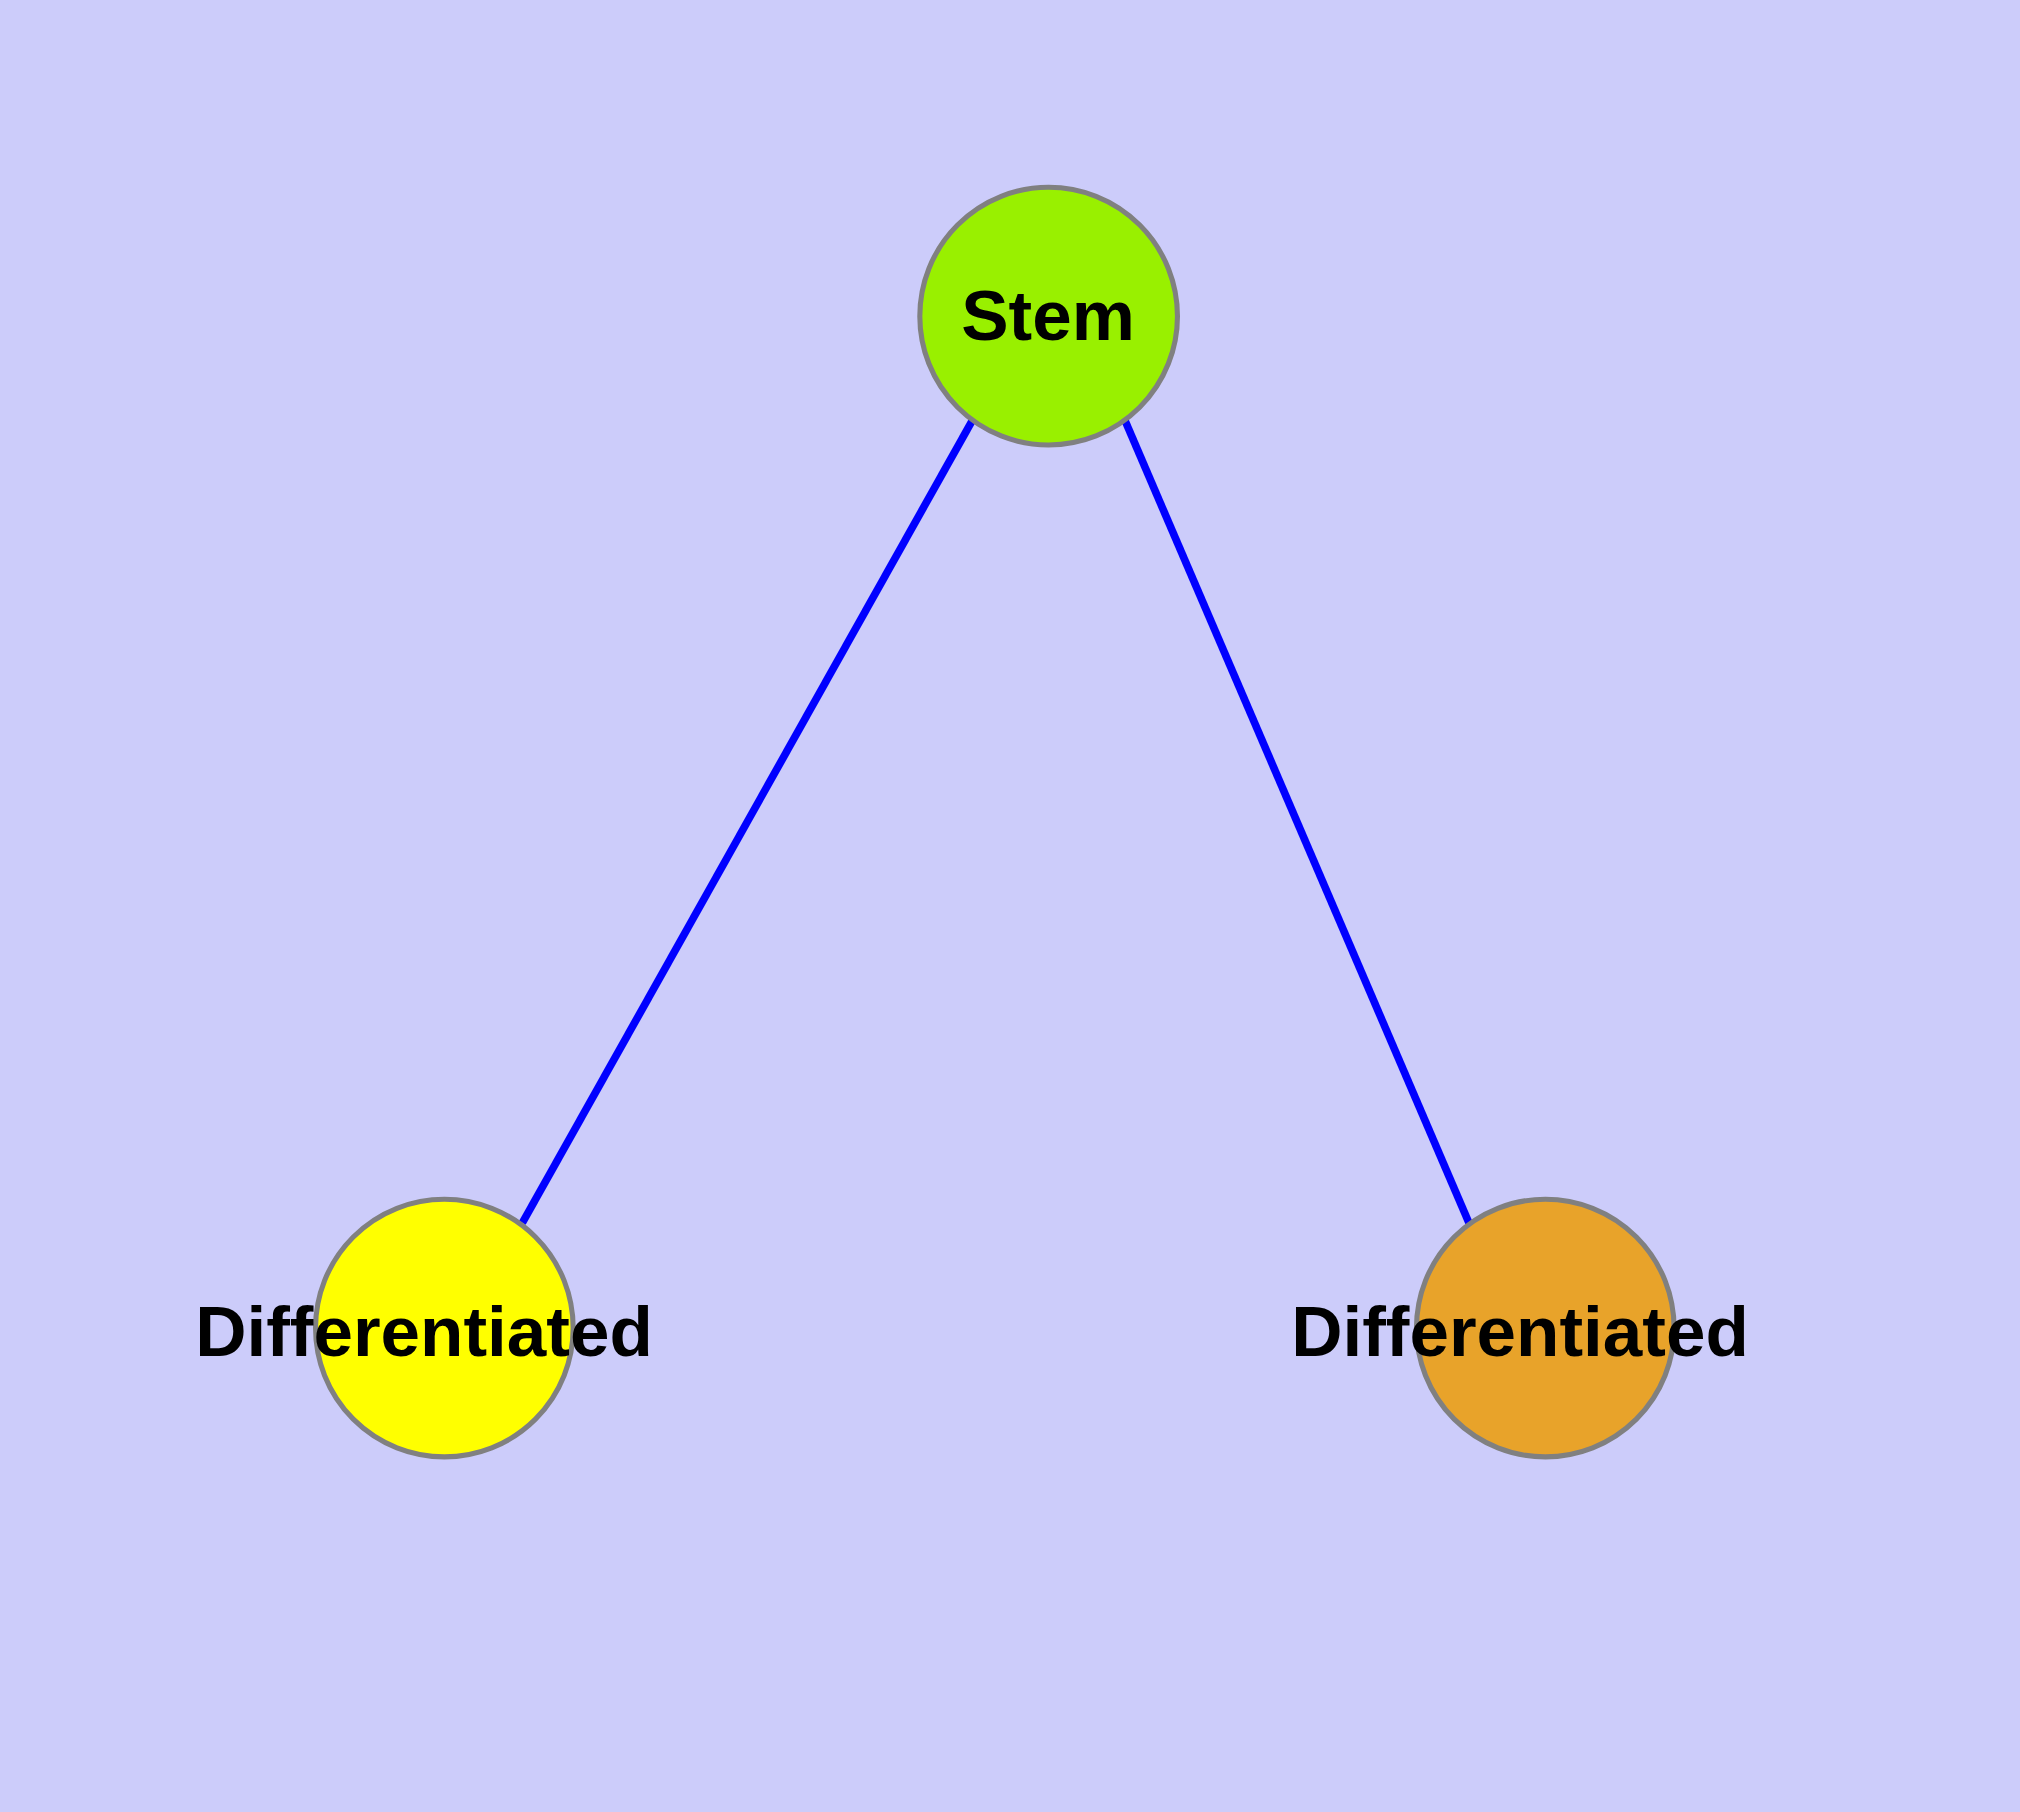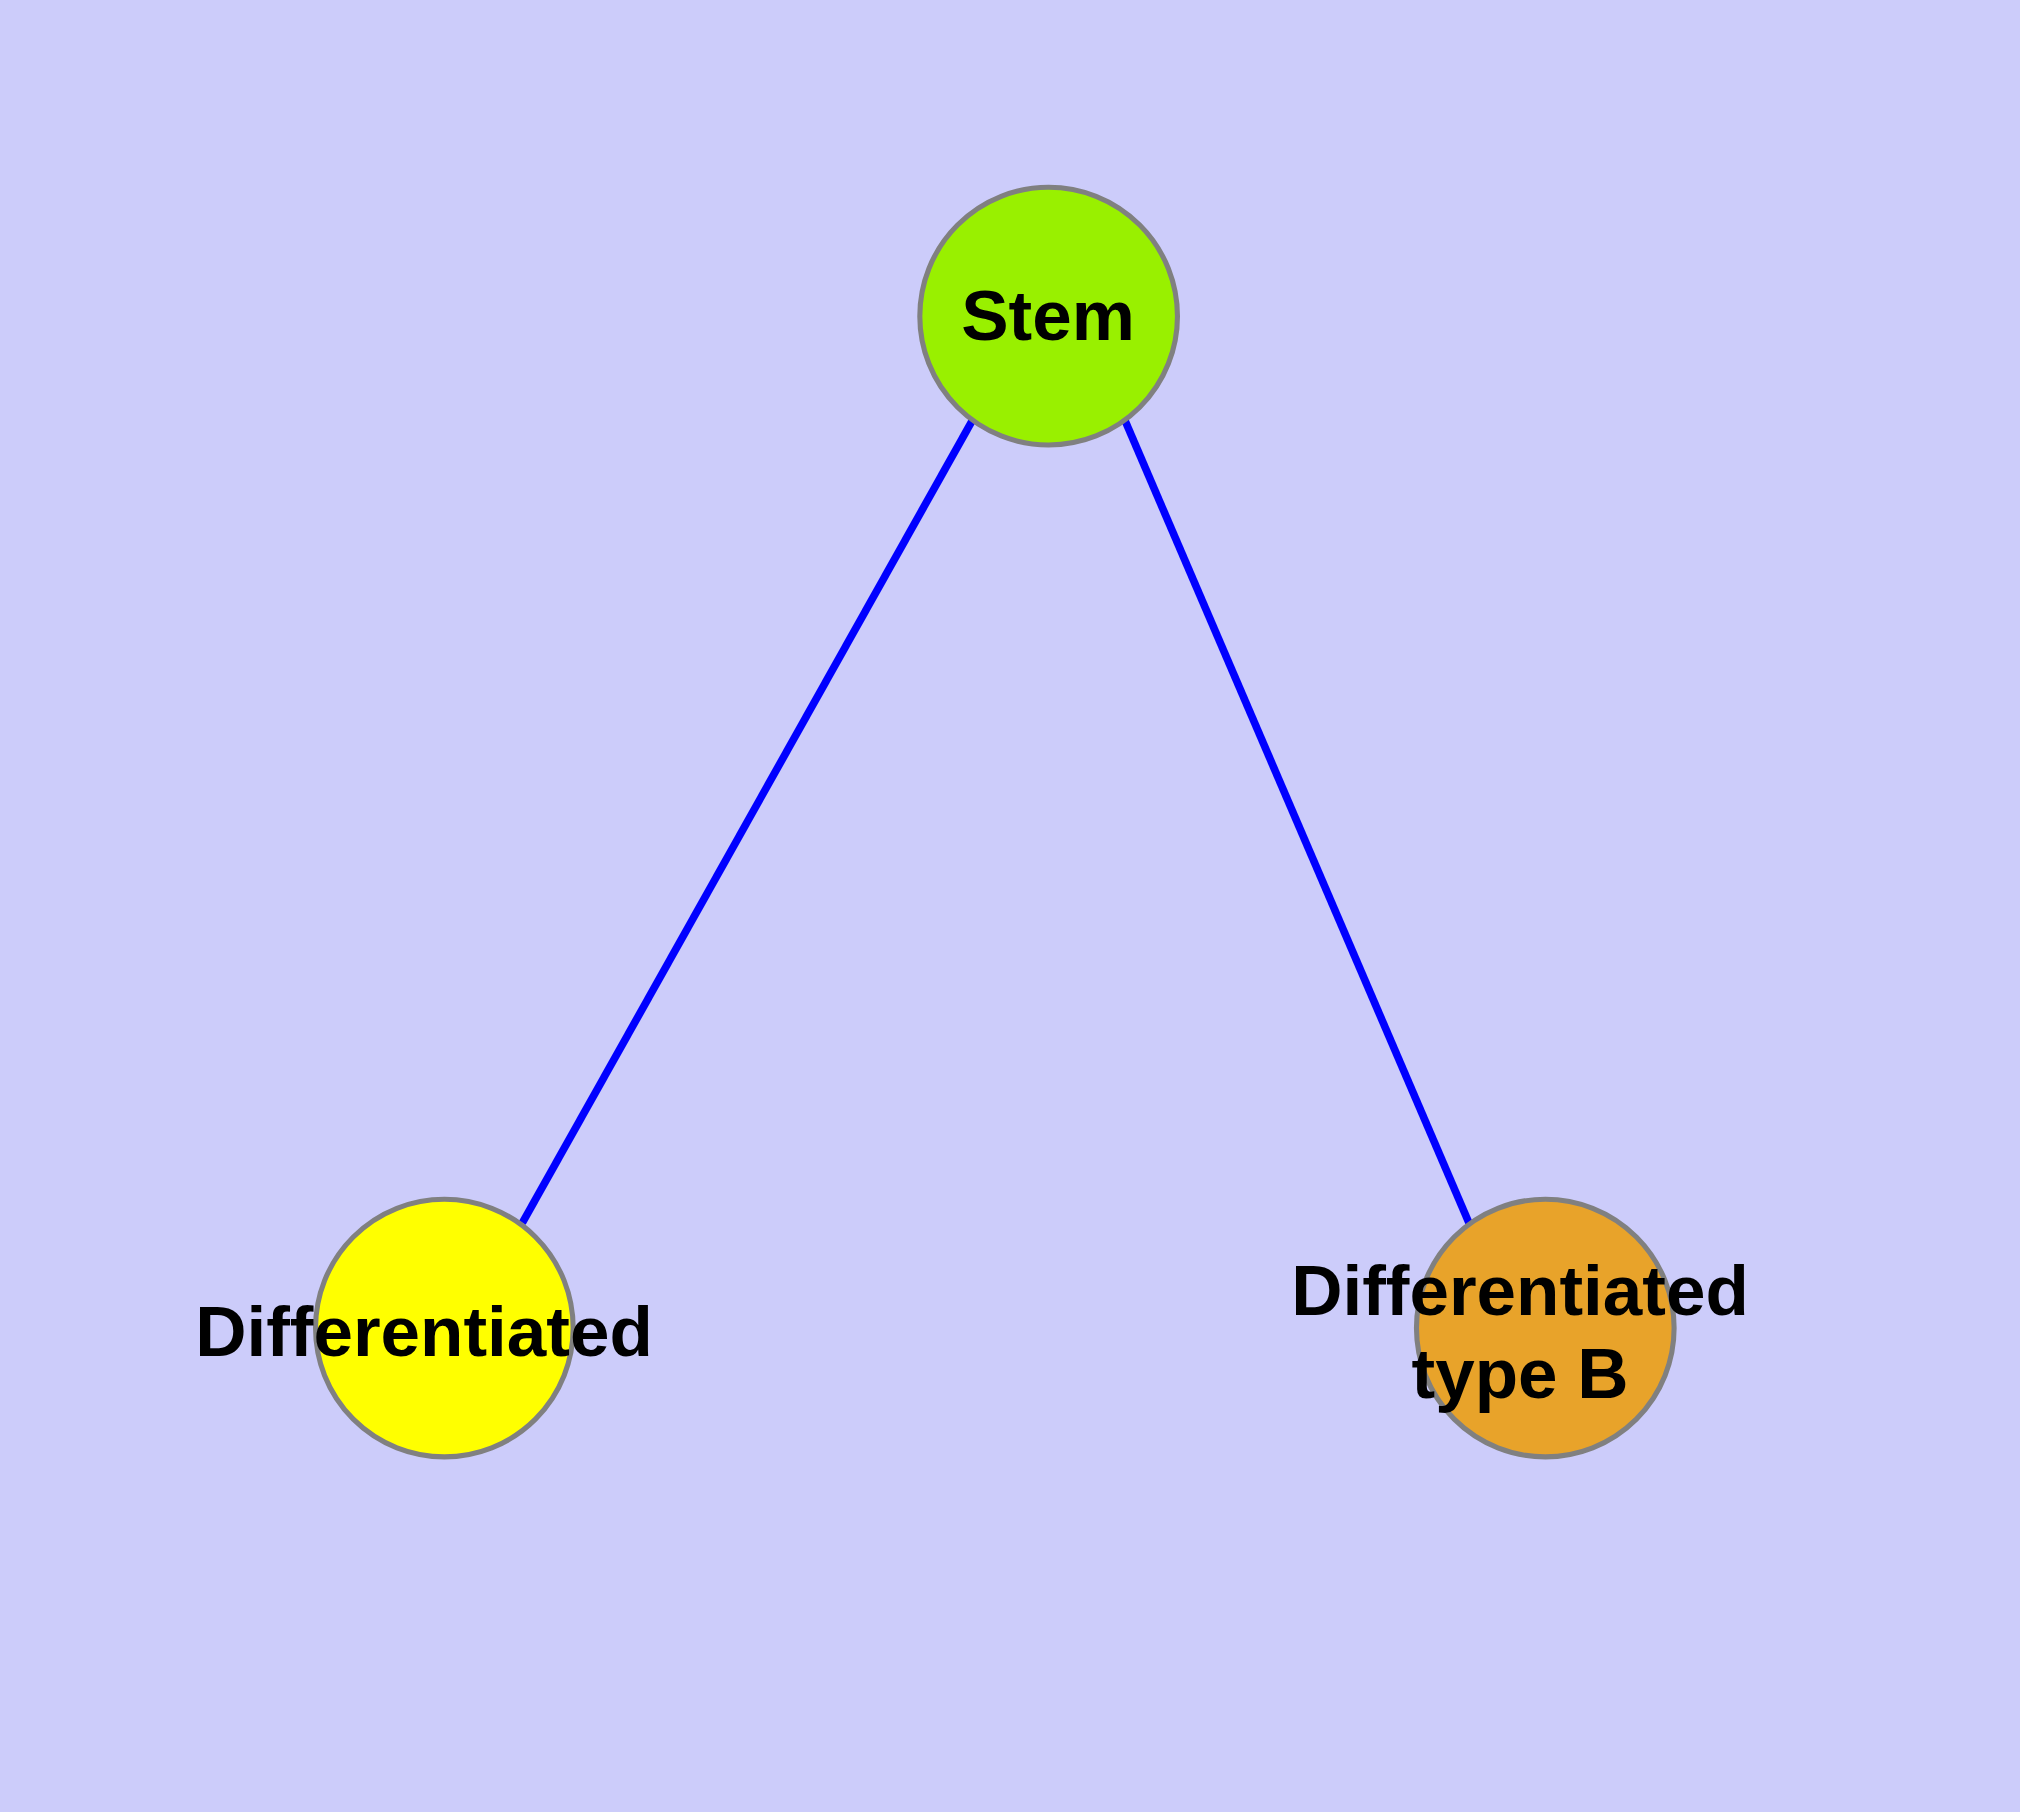--- a/index.html
+++ b/index.html
@@ -56,17 +56,16 @@
   <div class="node-label" style="left: 1048px; top: 316px; color: rgb(0, 0, 0);">
     <span class="label-line">Stem</span>
   </div>
 
   <div class="node-label" style="left: 424px; top: 1332px; color: rgb(0, 0, 0);">
     <span class="label-line">Differentiated</span>
   </div>
 
   <div class="node-label" style="left: 1520px; top: 1332px; color: rgb(0, 0, 0);">
     <span class="label-line">Differentiated</span>
-    <span class="label-line">type B</span>
   </div>
 
 </div>
 
 
 </body></html>

